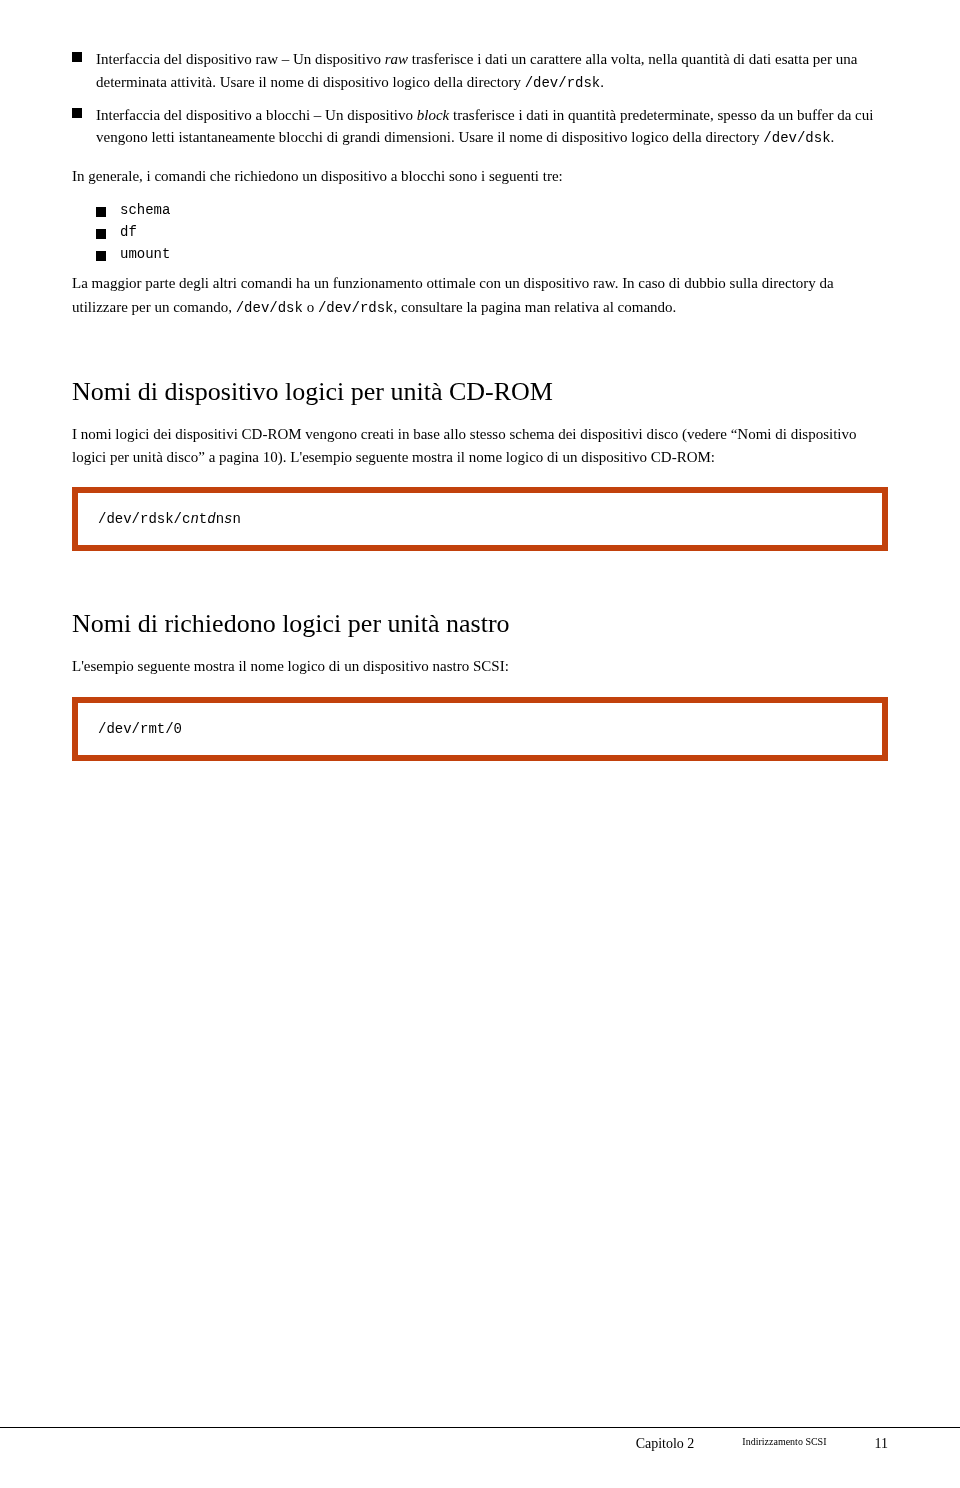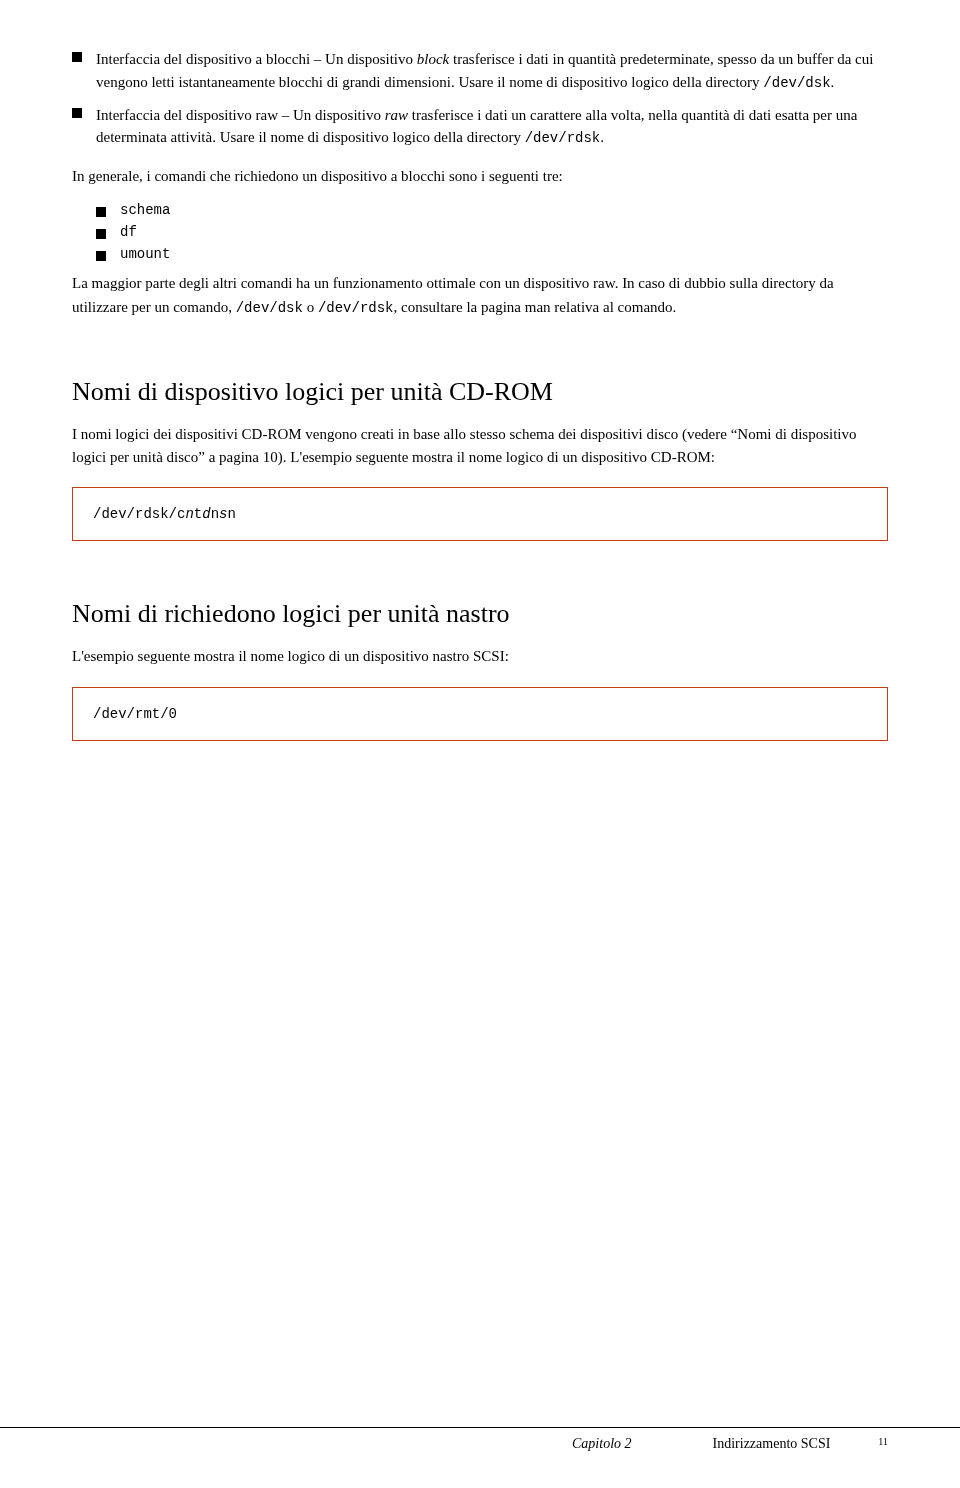--- a/index.html
+++ b/index.html
@@ -75,21 +75,21 @@
 
     .section-heading {
       font-size: 26px;
       font-weight: normal;
       margin-top: 56px;
       margin-bottom: 14px;
       line-height: 1.3;
     }
 
     .code-box {
-      border: 1px solid #c2410c;
+      border: 6px solid #c2410c;
       padding: 18px 20px;
       margin: 18px 0 28px 0;
       font-family: "Courier New", Courier, monospace;
       font-size: 14px;
       background: #fff;
     }
 
     .footer {
       position: absolute;
       bottom: 36px;
@@ -108,49 +108,47 @@
       flex: 1;
     }
 
     .footer-right {
       display: flex;
       gap: 48px;
     }
 
     .footer-chapter {
       font-size: 14px;
-      font-style: italic;
     }
 
     .footer-title {
-      font-size: 14px;
-      margin-left: 33px;
+      font-size: 10px;
     }
 
     .footer-page {
-      font-size: 10px;
+      font-size: 14px;
       font-weight: normal;
     }
   </style>
 </head>
 <body>
 
 <div class="page">
 
   <div class="bullet-section">
     <div class="bullet-item">
       <span class="bullet-square"></span>
       <span class="bullet-text">
-        Interfaccia del dispositivo a blocchi – Un dispositivo <em>block</em> trasferisce i dati in quantità predeterminate, spesso da un buffer da cui vengono letti istantaneamente blocchi di grandi dimensioni. Usare il nome di dispositivo logico della directory <code>/dev/dsk</code>.
+        Interfaccia del dispositivo raw – Un dispositivo <em>raw</em> trasferisce i dati un carattere alla volta, nella quantità di dati esatta per una determinata attività. Usare il nome di dispositivo logico della directory <code>/dev/rdsk</code>.
       </span>
     </div>
     <div class="bullet-item">
       <span class="bullet-square"></span>
       <span class="bullet-text">
-        Interfaccia del dispositivo raw – Un dispositivo <em>raw</em> trasferisce i dati un carattere alla volta, nella quantità di dati esatta per una determinata attività. Usare il nome di dispositivo logico della directory <code>/dev/rdsk</code>.
+        Interfaccia del dispositivo a blocchi – Un dispositivo <em>block</em> trasferisce i dati in quantità predeterminate, spesso da un buffer da cui vengono letti istantaneamente blocchi di grandi dimensioni. Usare il nome di dispositivo logico della directory <code>/dev/dsk</code>.
       </span>
     </div>
   </div>
 
   <p class="body-paragraph">In generale, i comandi che richiedono un dispositivo a blocchi sono i seguenti tre:</p>
 
   <div class="list-commands">
     <div class="cmd-item">
       <span class="bullet-square"></span>
       <span class="mono">schema</span>

